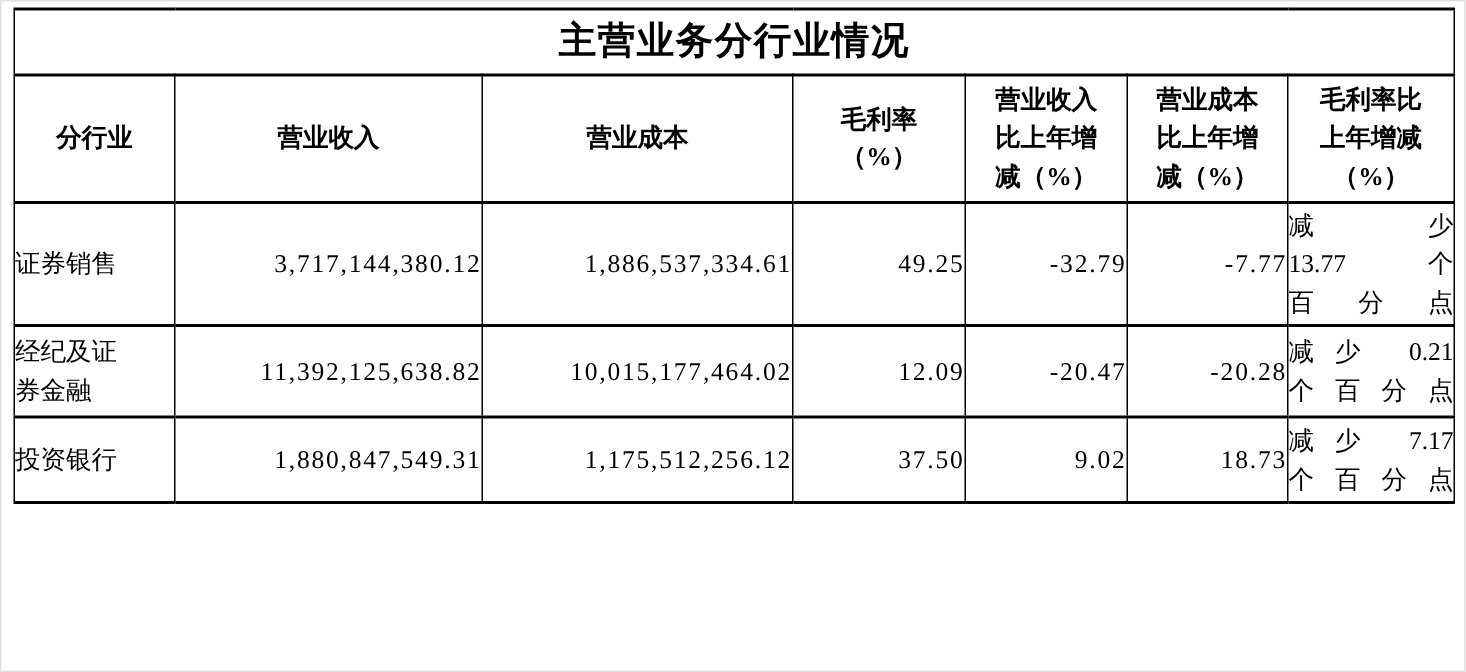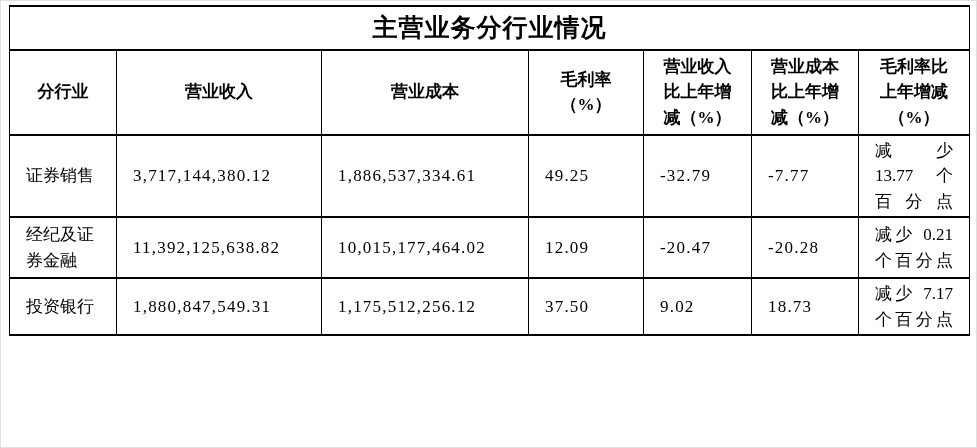--- a/index.html
+++ b/index.html
@@ -27,21 +27,21 @@
   table.report th,
   table.report td {
     border-left: 1px solid #000;
     border-right: 1px solid #000;
     border-top: 2px solid #000;
     border-bottom: 2px solid #000;
     box-sizing: border-box;
     font-size: 17px;
     line-height: 1.5;
     vertical-align: middle;
-    padding: 2px 16px;
+    padding: 2px 0;
     overflow: hidden;
   }
   tr.title-row th {
     height: 36px;
     font-size: 25px;
     font-weight: bold;
     text-align: center;
     padding: 2px 4px;
     letter-spacing: 1px;
   }
@@ -51,21 +51,21 @@
     text-align: center;
     white-space: pre-line;
     padding: 2px 4px;
   }
   td.ind {
     text-align: left;
     white-space: pre-line;
     padding: 2px 4px 2px 9px;
   }
   td.num {
-    text-align: left;
+    text-align: right;
     letter-spacing: 1.2px;
     padding-right: 11px;
     margin-top: 20px;
   }
   td.chg {
     text-align: justify;
     text-align-last: justify;
     white-space: pre-line;
     padding: 2px 7px;
   }

